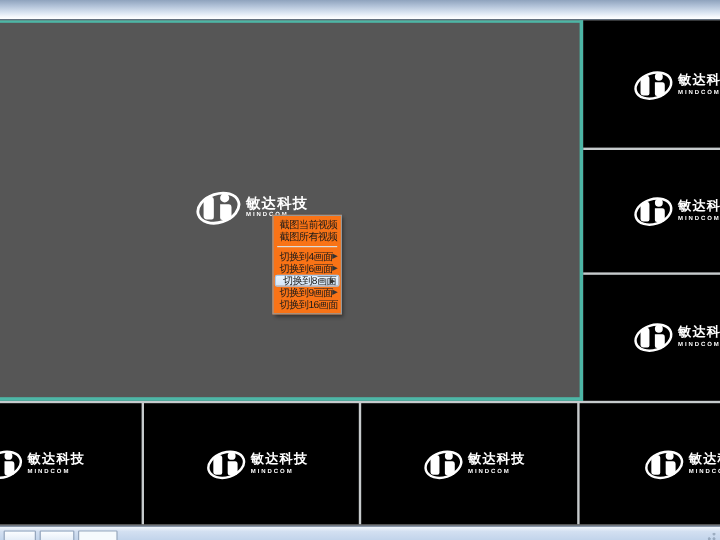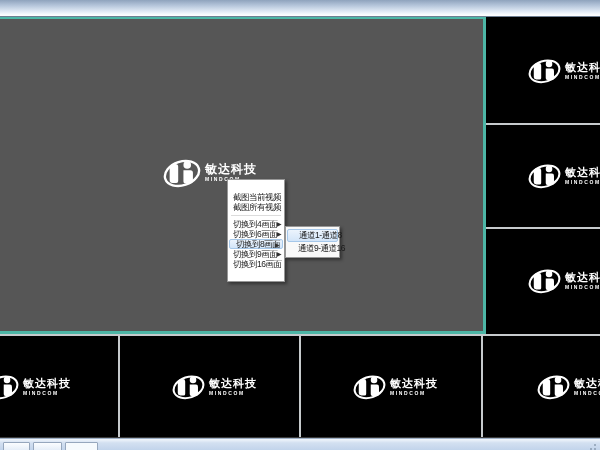--- a/index.html
+++ b/index.html
@@ -39,22 +39,22 @@
   .logo svg { width:33px; height:29px; flex:0 0 auto; }
   .logo.big svg { width:38px; height:33px; }
   .logo-text { display:flex; flex-direction:column; line-height:1; }
   .logo-title { font-size:11px; font-weight:bold; color:#fff; letter-spacing:1px; white-space:nowrap; }
   .logo.big .logo-title { font-size:12px; }
   .logo-sub { font-size:5px; font-weight:bold; color:#fff; letter-spacing:1.6px; white-space:nowrap; margin-top:2px; }
 
   
   .ctx-menu {
     position:absolute; left:227px; top:179px; width:58px;
-    background:#ffffff; border:1px solid #979797;
-    box-shadow:2px 2px 3px rgba(0,0,0,0.4); padding:12px 0; z-index:20;
+    background:#f97316; border:1px solid #979797;
+    box-shadow:2px 2px 3px rgba(0,0,0,0.4); padding:2px 0; z-index:20;
   }
   .menu-item {
     position:relative; height:10px; line-height:10px; font-size:8.5px;
     color:#1a1a1a; padding-left:5px; white-space:nowrap; letter-spacing:-0.5px;
   }
   .menu-item .arrow { position:absolute; right:3px; top:0; font-size:6px; line-height:10px; color:#333; }
   .menu-item.hl, .sub-item.hl {
     background:linear-gradient(180deg,#ecf4fd 0%,#d3e5f8 100%);
     border:1px solid #a6c8ea; border-radius:2px;text-align:center;
   }
@@ -240,28 +240,20 @@
     </div>
     <div class="menu-item">
       <span>切换到9画面</span>
       <span class="arrow">▶</span>
     </div>
     <div class="menu-item">
       <span>切换到16画面</span>
     </div>
   </div>
 
-  <div class="ctx-submenu">
-    <div class="sub-item hl">
-      <span>通道1-通道8</span>
-    </div>
-    <div class="sub-item">
-      <span>通道9-通道16</span>
-    </div>
-  </div>
 
   <div class="status-edge"></div>
   <div class="status-bar">
     <div class="status-btn sb1"></div>
     <div class="status-btn sb2"></div>
     <div class="status-btn sb3"></div>
     <div class="resize-grip"></div>
   </div>
 
 </div>

